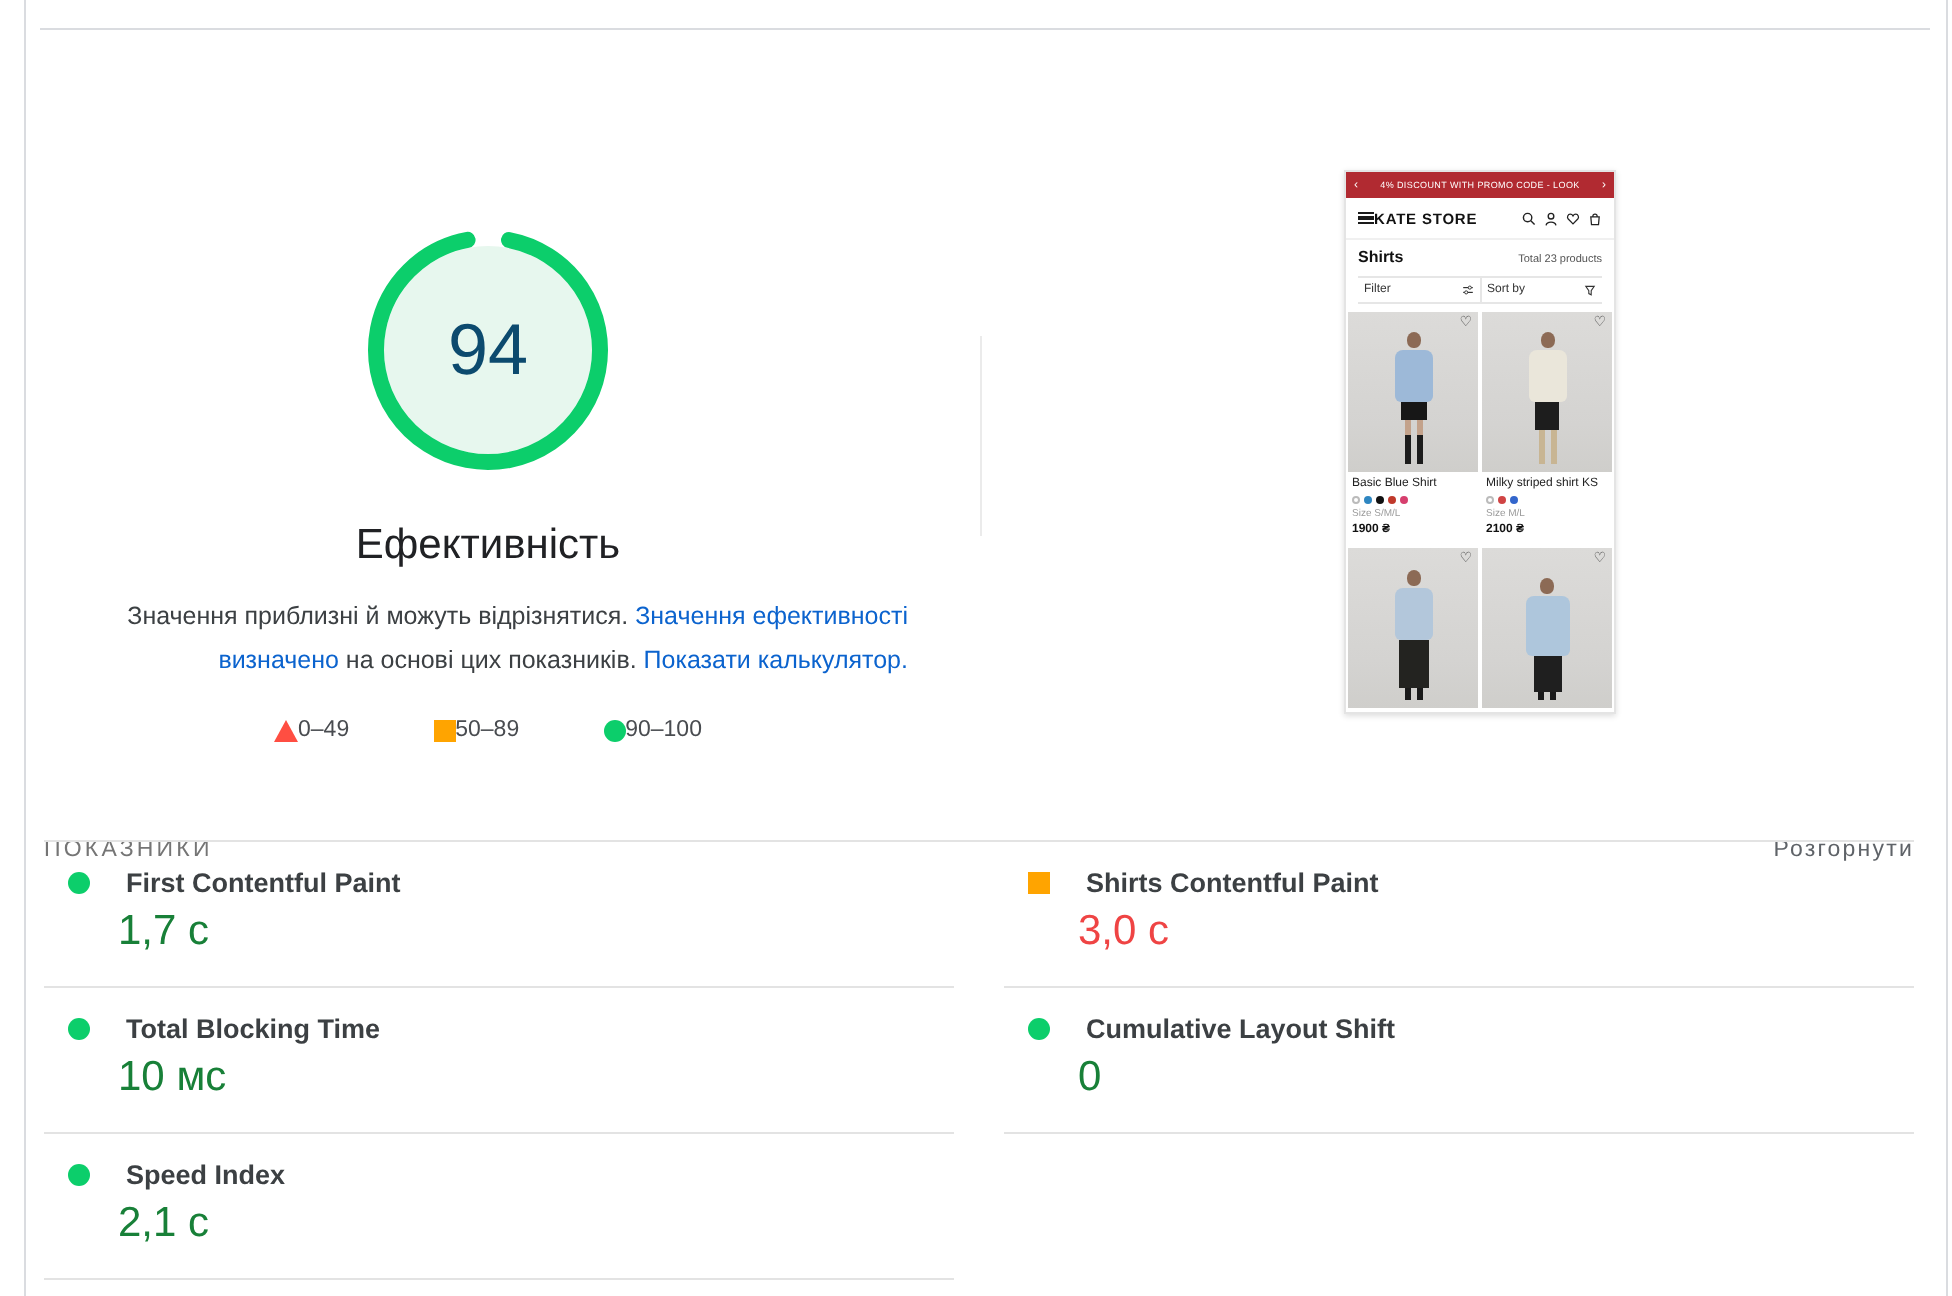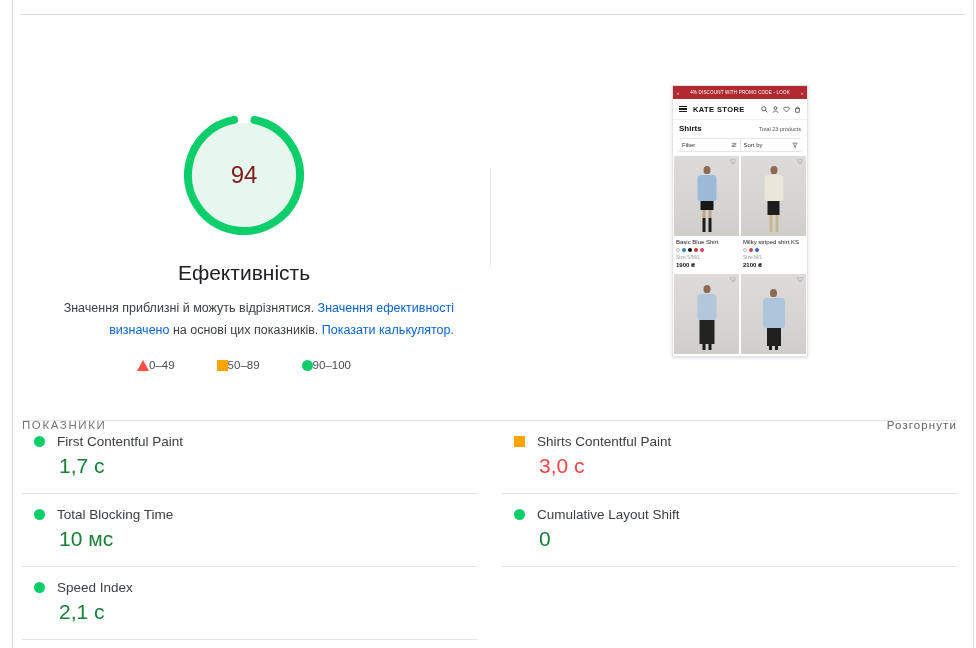--- a/index.html
+++ b/index.html
@@ -10,21 +10,21 @@
   
   .frame-left  { position:absolute; left:12px; top:0; width:1px; height:648px; background:#dadce0; }
   .frame-right { position:absolute; left:973px; top:0; width:1px; height:648px; background:#dadce0; }
   .frame-top   { position:absolute; left:20px; top:14px; width:945px; height:1px; background:#dadce0; }
 
   
   .gauge-wrap { position:absolute; left:182px; top:113px; width:124px; height:124px; }
   .gauge-wrap svg { display:block; }
   .gauge-score { position:absolute; left:0; top:0; width:124px; height:124px;
                  display:flex; align-items:center; justify-content:center;
-                 font-size:24px; color:#7f1d1d;text-align:right; }
+                 font-size:36px; color:#0c4a6e;text-align:right; }
   .cat-title { position:absolute; left:34px; top:261px; width:420px; text-align:center;
                font-size:21px; color:#202124; font-weight:400; }
   .disclaimer { position:absolute; left:34px; top:298px; width:420px; text-align:right;
                 font-size:12.5px; line-height:1.75; color:#3c4043; }
   .disclaimer a { color:#0b63ce; text-decoration:none; cursor:pointer; }
 
   .legend { position:absolute; left:34px; top:359px; width:420px;
             display:flex; justify-content:center; gap:42px; align-items:center;
             font-size:11.5px; color:#494c50; }
   .legend-item { display:flex; align-items:flex-end; gap:0; }
@@ -38,21 +38,21 @@
   
   .thumb { position:absolute; left:672px; top:85px; width:136px; height:272px;
            background:#fff; border:1px solid #e4e4e4; box-shadow:0 1px 3px rgba(0,0,0,.14);
            overflow:hidden; cursor:pointer; }
   .t-banner { height:13px; background:#b12a31; color:#fff; display:flex; align-items:center;
               justify-content:space-between; padding:0 4px; }
   .t-banner .arrow { font-size:6px; line-height:1; }
   .t-banner .msg { font-size:4.5px; letter-spacing:.2px; white-space:nowrap; }
   .t-header { height:21px; display:flex; align-items:center; justify-content:space-between;
               padding:0 6px; border-bottom:1px solid #f0f0f0; }
-  .t-brand { display:flex; align-items:center; gap:6px; }
+  .t-brand { display:flex; align-items:center; gap:0; }
   .burger { display:flex; flex-direction:column; gap:1.5px; }
   .burger i { display:block; width:8px; height:1.2px; background:#1a1a1a; }
   .t-store { font-size:7.5px; font-weight:bold; letter-spacing:.4px; color:#111; }
   .t-icons { display:flex; gap:4px; align-items:center; }
   .t-icons svg { display:block; }
   .t-titlerow { display:flex; align-items:baseline; justify-content:space-between; padding:4px 6px 2px; }
   .t-shirts { font-size:8px; font-weight:bold; color:#111; }
   .t-total { font-size:5.5px; color:#555; }
   .t-filterrow { display:flex; margin:3px 6px 4px; border-top:1px solid #e6e6e6;
                  border-bottom:1px solid #e6e6e6; height:14px; }
@@ -99,21 +99,21 @@
   .metrics-rule { position:absolute; left:22px; top:420px; width:935px; height:1px; background:#e3e3e3; }
 
   .metrics-grid { position:absolute; left:22px; top:421px; width:935px;
                   display:grid; grid-template-columns:1fr 1fr; column-gap:25px; }
   .metric { height:73px; padding-top:13px; }
   .metric.bordered { border-bottom:1px solid #e3e3e3; }
   .m-labelrow { display:flex; align-items:center; }
   .m-marker { margin-left:12px; flex:0 0 auto; }
   .m-circle { width:11px; height:11px; border-radius:50%; background:#0cce6b; }
   .m-square { width:11px; height:11px; background:#ffa400; }
-  .m-label { margin-left:12px; font-size:13.5px; color:#3c4043; }
+  .m-label { margin-left:18px; font-size:13.5px; color:#3c4043;font-weight:bold; }
   .m-value { margin-left:37px; margin-top:5px; font-size:21px; }
   .v-pass { color:#188038; }
   .v-average { color:#ef4444; }
 </style>
 </head>
 <body>
 
 <div class="page">
   <div class="frame-left"></div>
   <div class="frame-right"></div>

